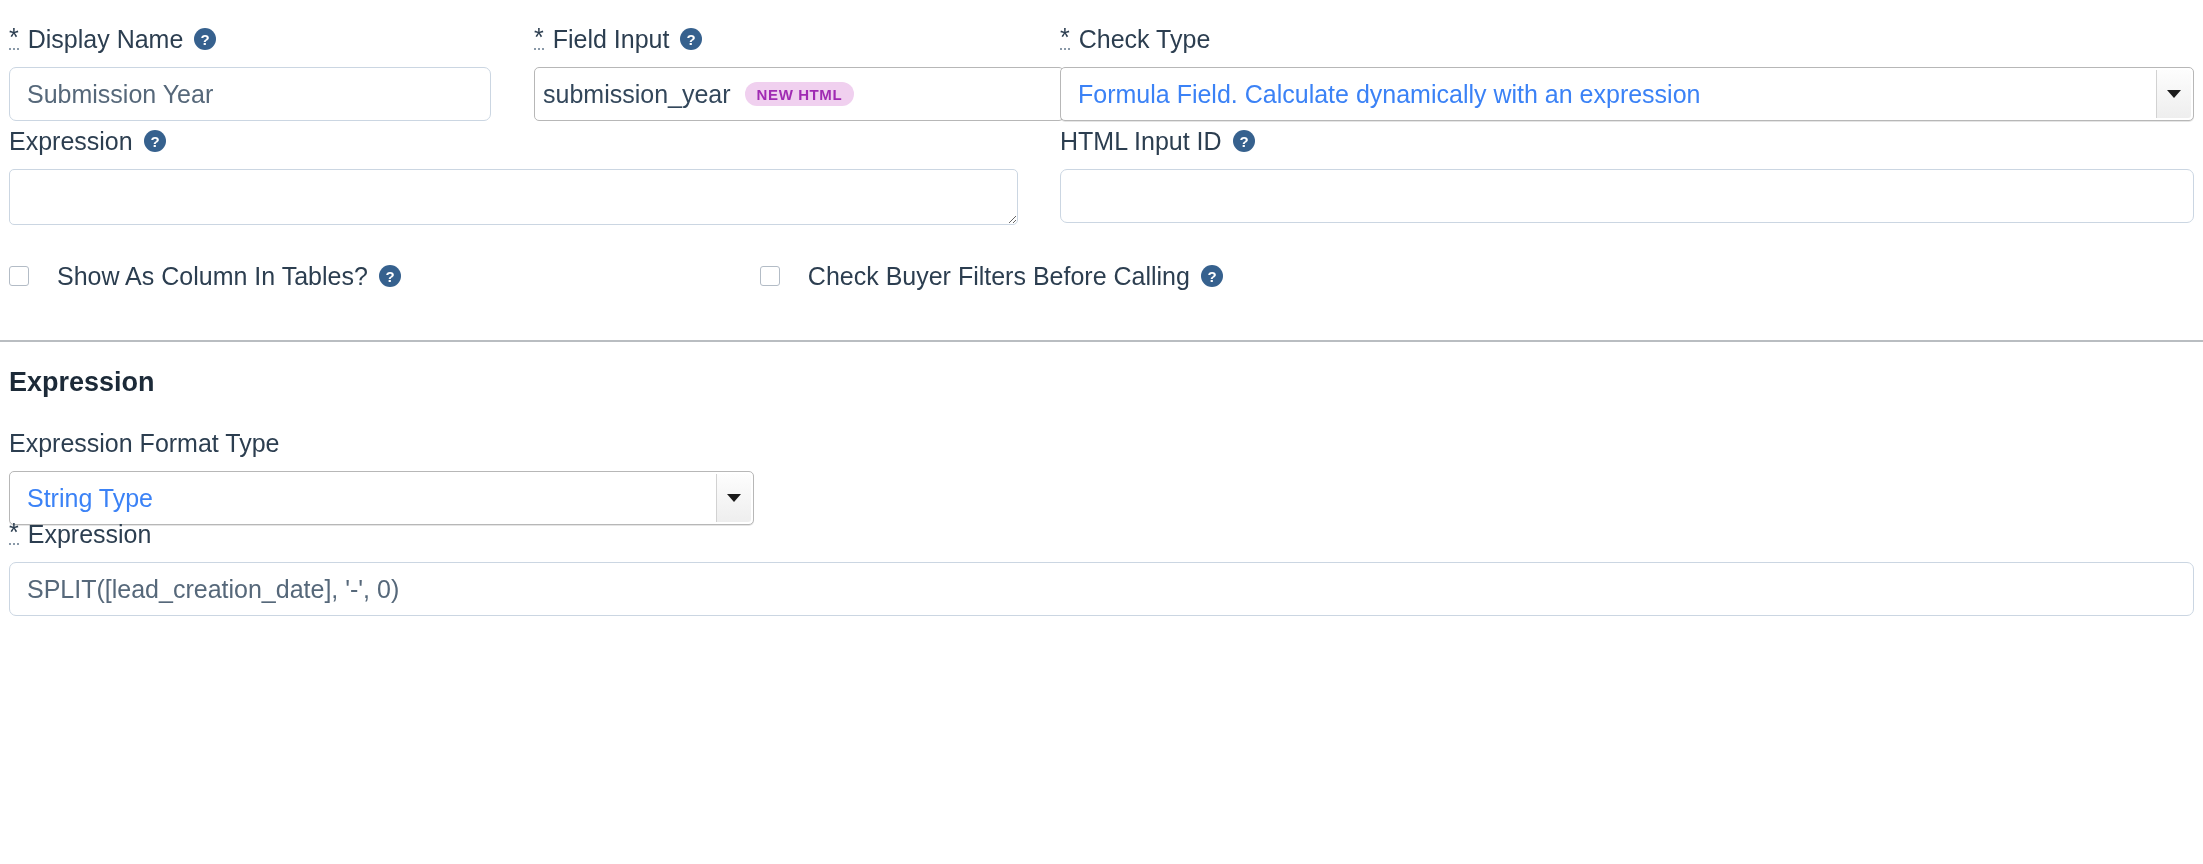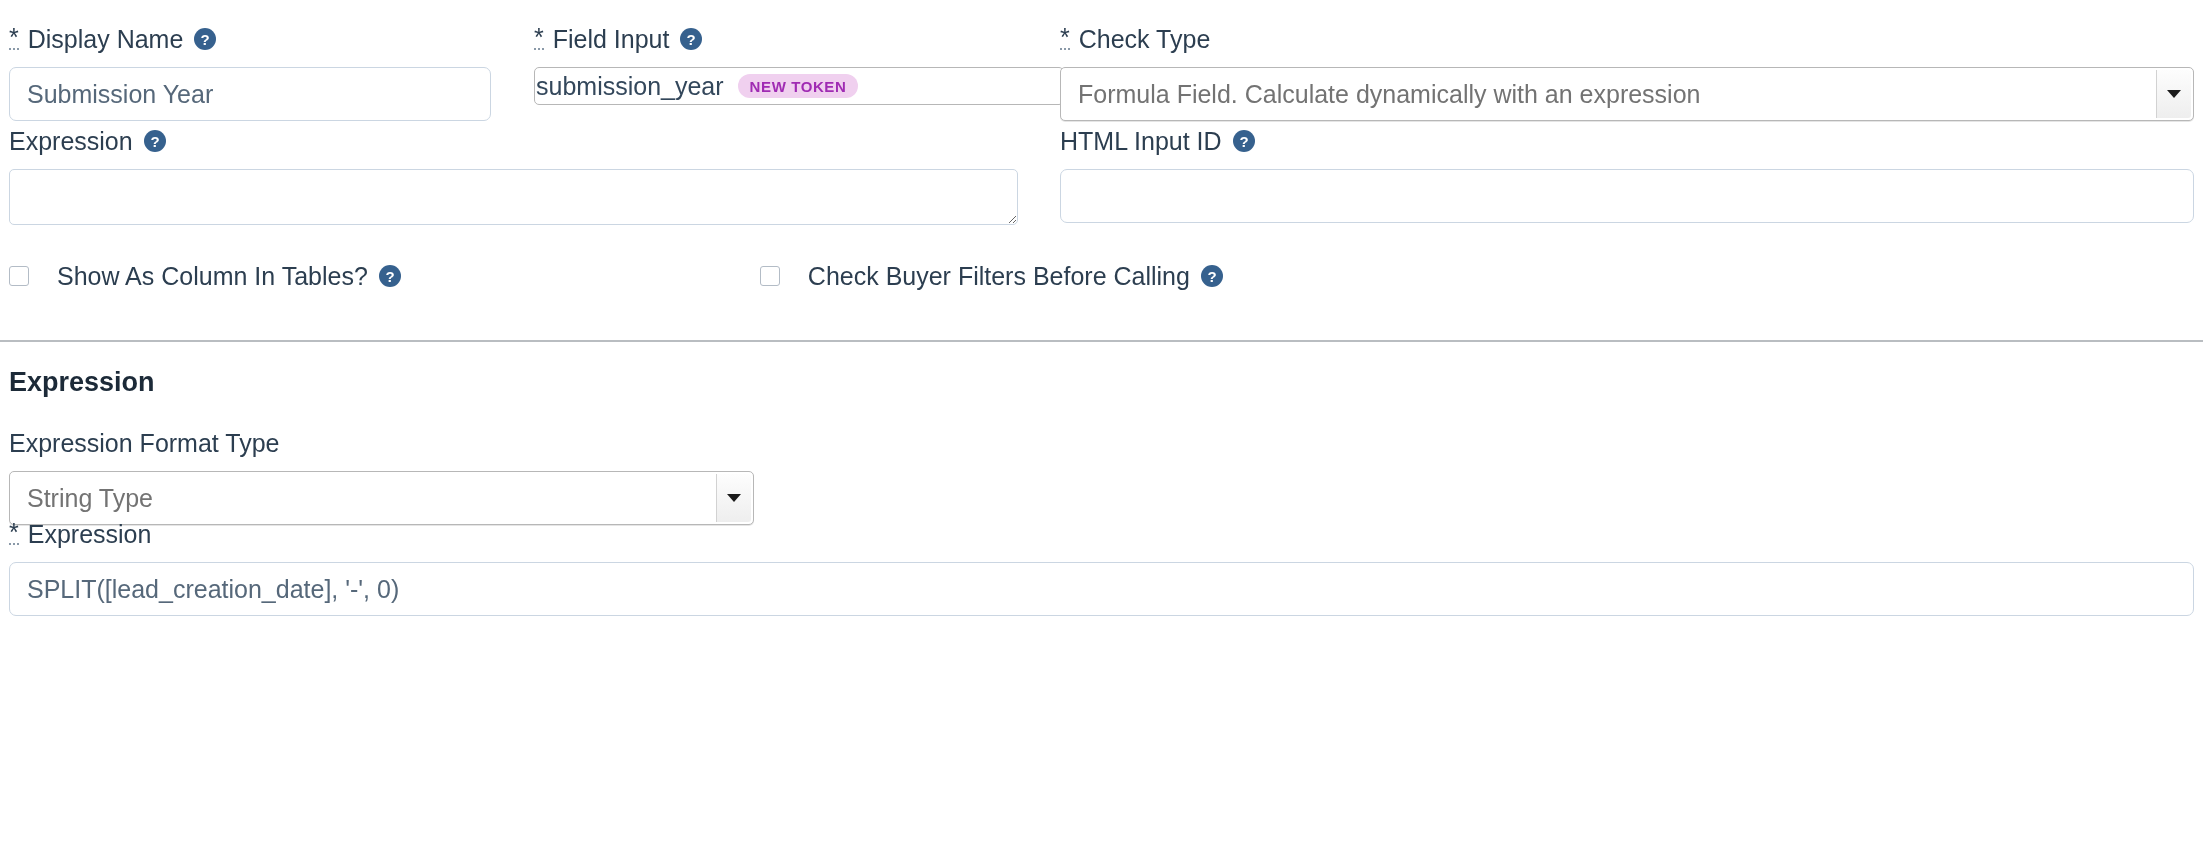--- a/index.html
+++ b/index.html
@@ -98,21 +98,21 @@
   }
   .select-wrap .sel-text {
     position: absolute;
     left: 17px;
     top: 0;
     right: 46px;
     height: 100%;
     display: flex;
     align-items: center;
     font-size: 25px;
-    color: #737373;
+    color: #3b82f6;
     white-space: nowrap;
     overflow: hidden;
   }
   .select-wrap .sel-arrow-btn {
     position: absolute;
     top: 2px;
     right: 2px;
     bottom: 2px;
     width: 34px;
     background: linear-gradient(#fdfdfd, #eeeeee);
@@ -182,27 +182,27 @@
   #eft-select { width: 745px; }
 
   #expr-block { position: absolute; left: 9px; top: 519px; width: 2185px; }
 
   .label-gap { height: 13px; }
 
   
   .fieldname-box {
     box-sizing: border-box;
     width: 100%;
-    height: 38px;
+    height: 54px;
     border: 1px solid #b7b7b7;
     border-radius: 5px;
     background: #ffffff;
     display: flex;
     align-items: center;
-    padding: 0 1px;
+    padding: 0 8px;
     cursor: text;
   }
   .fieldname-val {
     font-size: 25px;
     color: #33475b;
   }
   .token-badge {
     margin-left: 14px;
     background: #f0d0ef;
     color: #a02bb3;
@@ -242,21 +242,21 @@
       <span class="help-icon">
         <svg width="24" height="24" viewBox="0 0 24 24">
           <circle cx="12" cy="12" r="11" fill="#36618e"></circle>
           <text x="12" y="17.5" font-family="Liberation Sans, sans-serif" font-size="15" font-weight="bold" fill="#ffffff" text-anchor="middle">?</text>
         </svg>
       </span>
     </div>
     <div class="label-gap"></div>
     <div class="fieldname-box">
       <span class="fieldname-val">submission_year</span>
-      <span class="token-badge">NEW TOKEN</span>
+      <span class="token-badge">NEW HTML</span>
     </div>
   </div>
 
   <div id="row1-c3">
     <div class="field-label">
       <span class="req-star">*</span>
       <span>Check Type</span>
     </div>
     <div class="label-gap"></div>
     <div class="select-wrap" style="width:1134px;">

